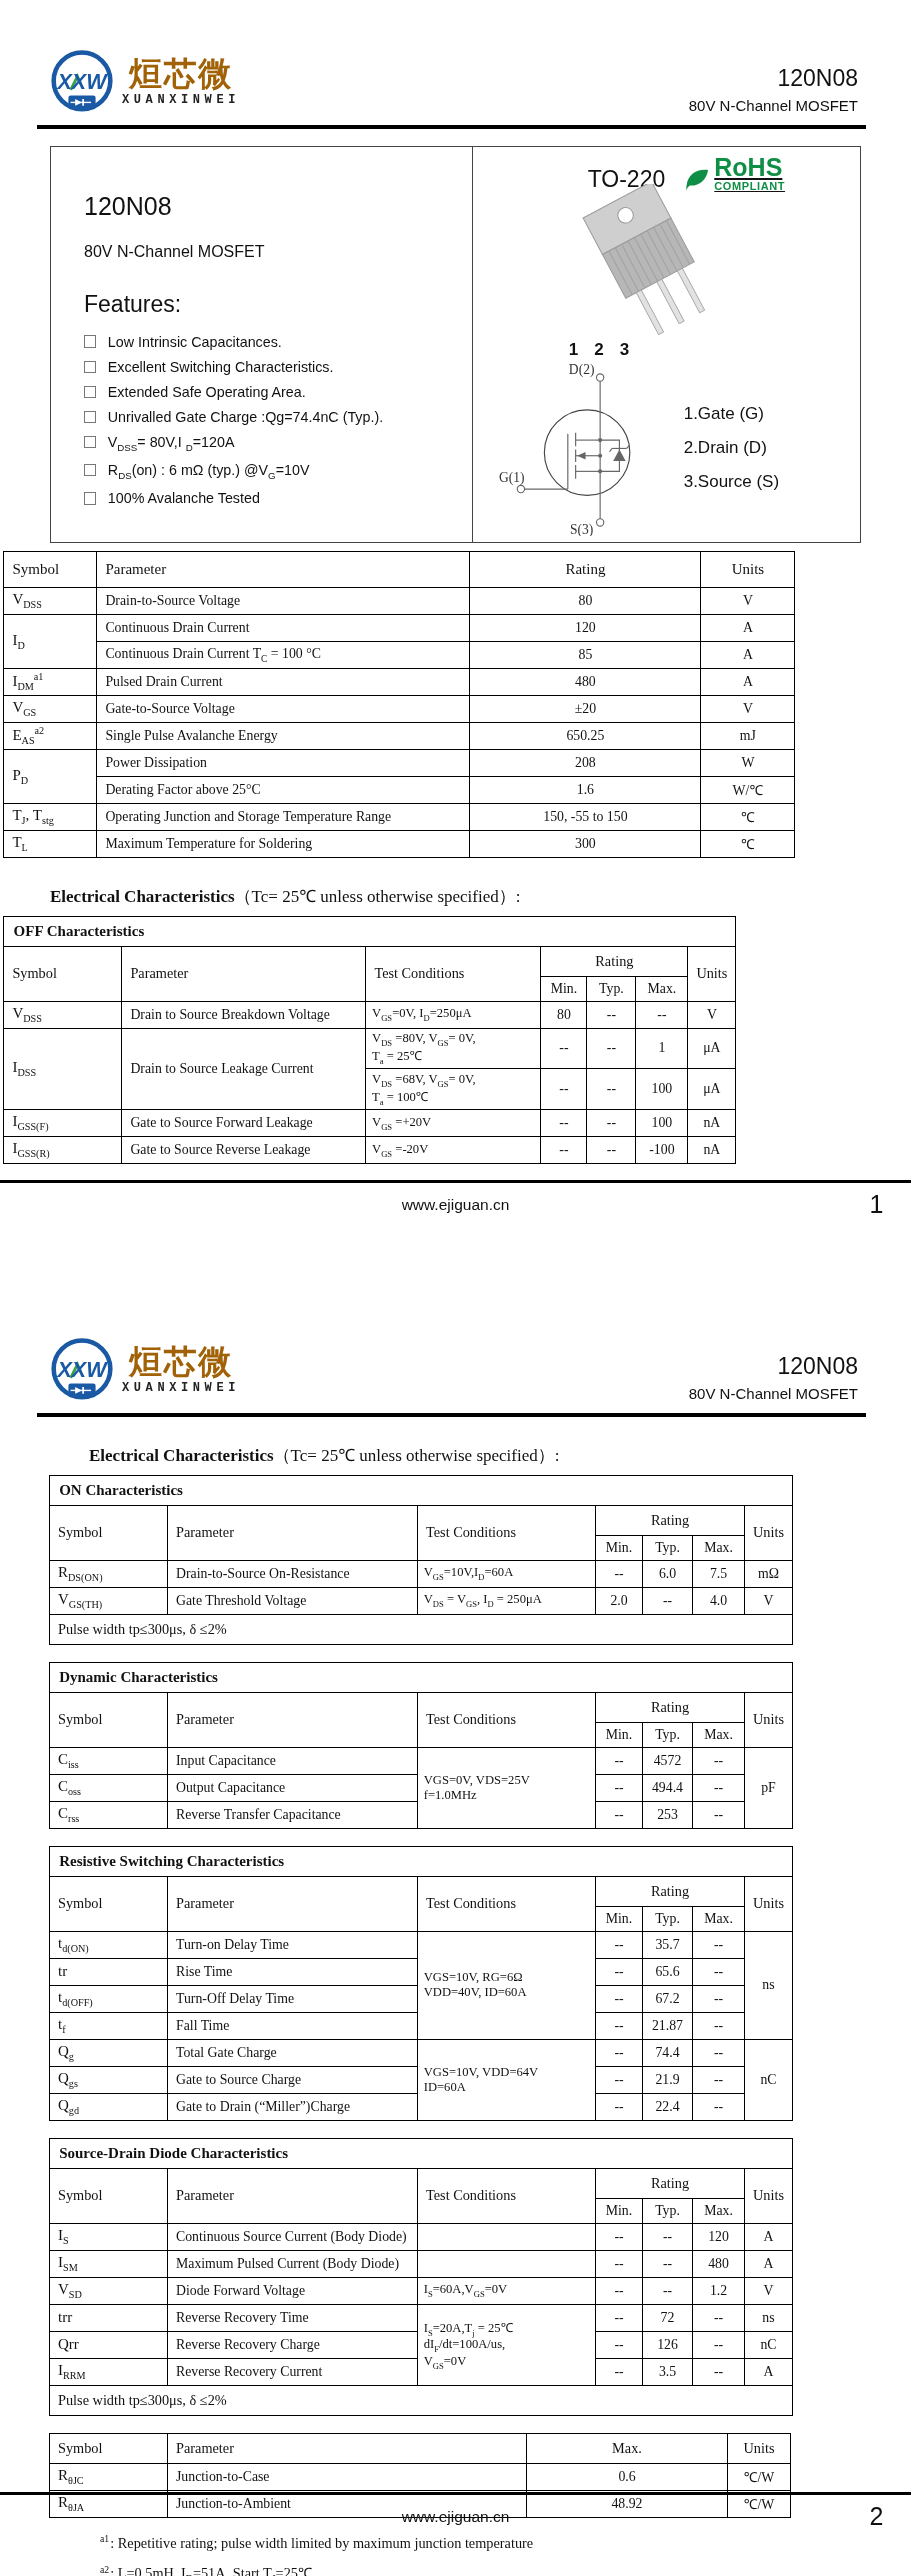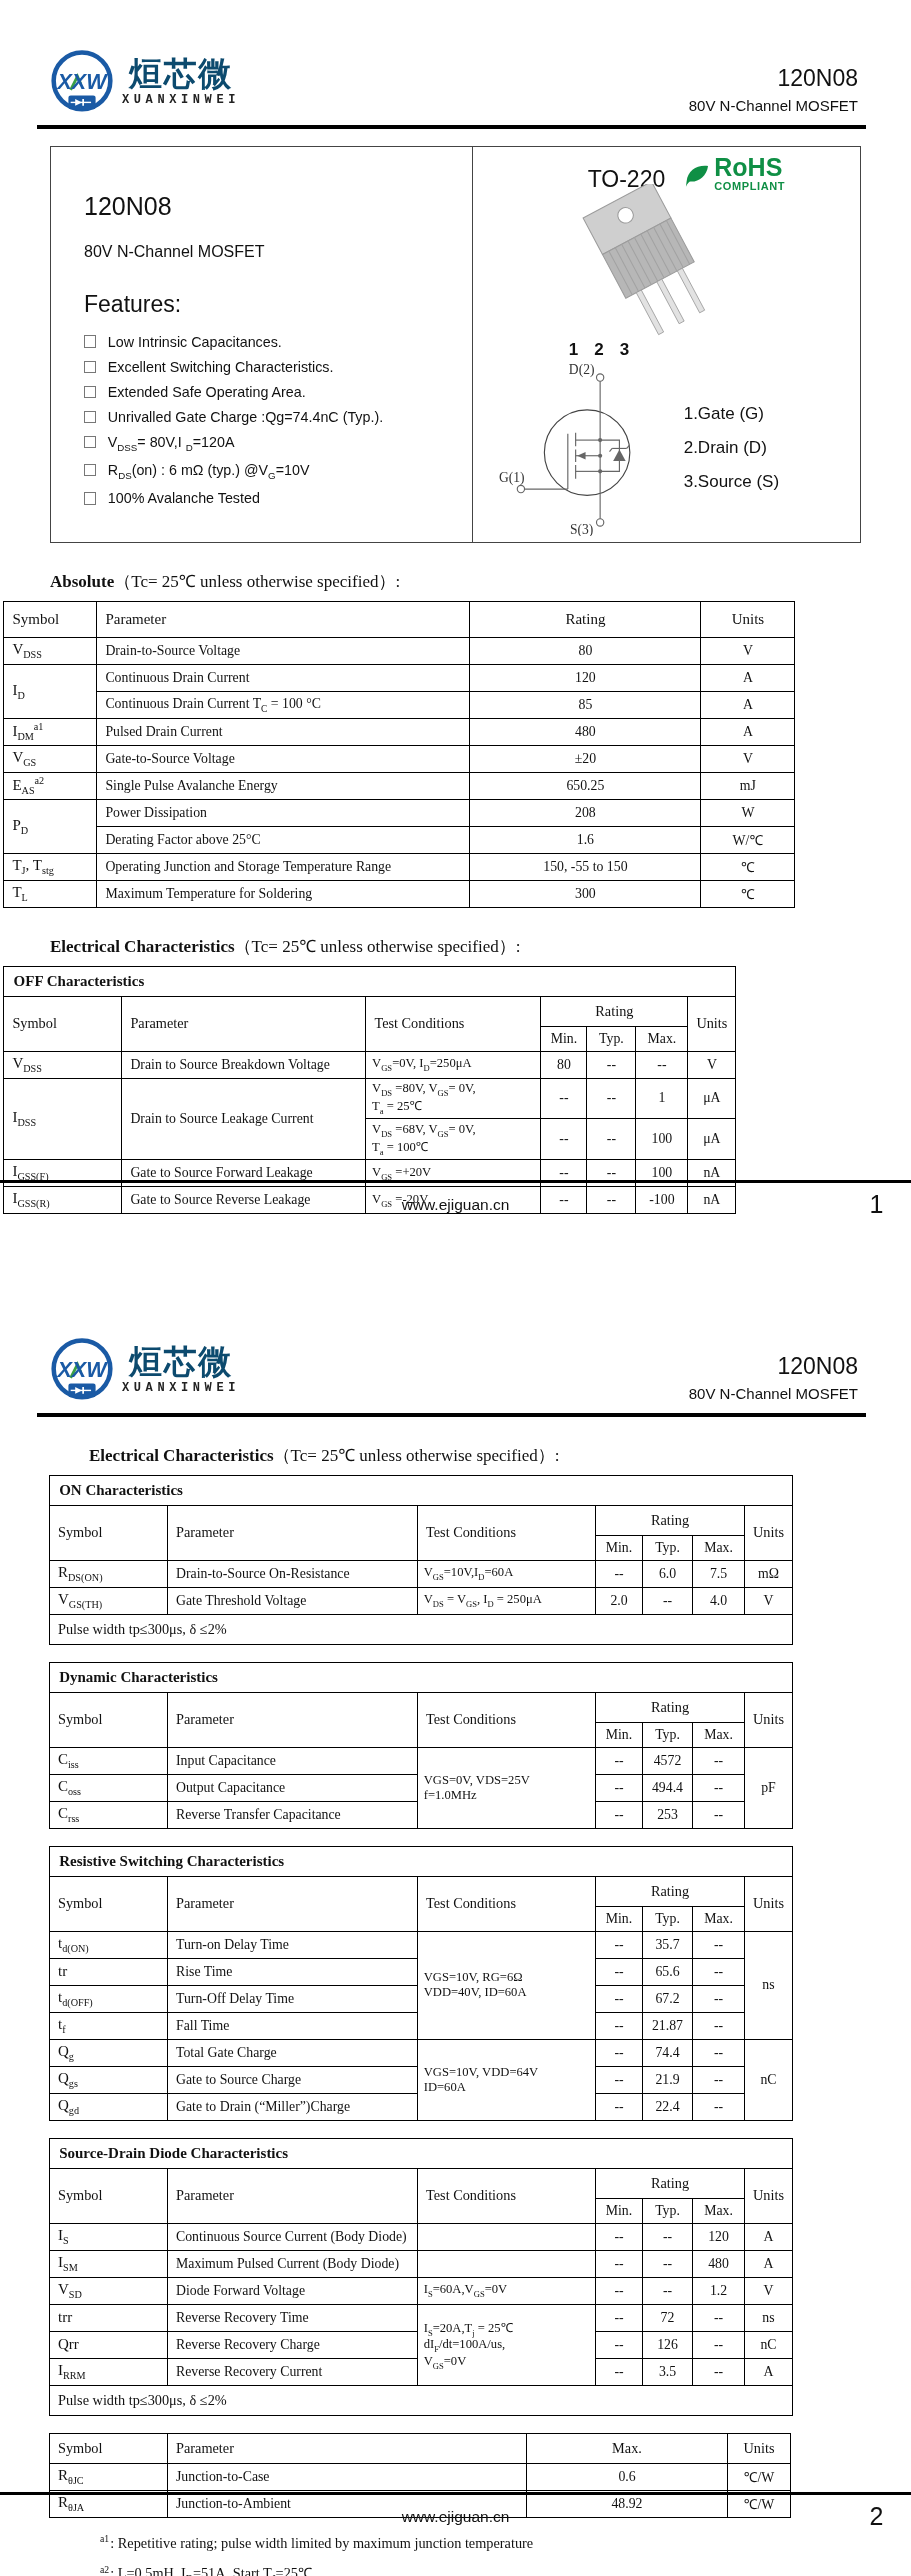--- a/index.html
+++ b/index.html
@@ -2,38 +2,38 @@
 <html style="font-size:9.2px"><head>
 <meta charset="utf-8">
 <style>
   html,body{margin:0;padding:0;background:#fff;}
   body{width:911px;font-family:"Liberation Serif",serif;color:#111;}
   .page{position:relative;width:911px;height:1288px;background:#fff;overflow:hidden;}
   
   .phead{display:flex;justify-content:space-between;align-items:flex-end;padding:48px 53px 0 48px;}
   .brand{display:flex;align-items:center;gap:6px;text-align:center;}
   .brand svg{width:68px;height:68px;display:block;}
-  .brand-cn{font-family:"Liberation Sans",sans-serif;font-size:33px;font-weight:bold;letter-spacing:1.7px;color:#0c4a6e;line-height:1;}
+  .brand-cn{font-family:"Liberation Sans",sans-serif;font-size:33px;font-weight:bold;letter-spacing:1.7px;color:#a16207;line-height:1;}
   .brand-en{font-family:Liberation Mono, monospace;font-size:12px;font-weight:600;letter-spacing:4.6px;color:#222;margin-top:3.4px;}
   .pright{text-align:right;font-family:"Liberation Sans",sans-serif;padding-bottom:2.3px;}
   .pright .pn{font-size:23px;color:#111;}
   .pright .ps{font-size:15px;margin-top:4.6px;color:#111;}
   .rule{height:3.4px;background:#000;margin:9.2px 45px 0 37px;}
   
   .intro{display:flex;border:1.1px solid #444;margin:17px 50px 0 50px;height:395px;}
   .intro-l{width:52%;padding:45px 17px 0 33px;box-sizing:border-box;font-family:"Liberation Sans",sans-serif;}
   .intro-l .ipart{font-size:25px;color:#111;}
   .intro-l .isub{font-size:16px;margin-top:22px;}
   .intro-l .ifeat{font-size:23px;margin-top:30px;}
   .feats{list-style:none;margin:16px 0 0 0;padding:0;}
   .feats li{display:flex;align-items:baseline;gap:11.5px;margin:9.2px 0;font-size:14.3px;}
   .cb{flex:0 0 auto;width:10.3px;height:10.3px;border:1.1px solid #777;position:relative;top:1.1px;}
   .intro-r{width:48%;border-left:1.1px solid #444;position:relative;box-sizing:border-box;}
   .pkgname{position:absolute;top:19.5px;left:115px;font-family:"Liberation Sans",sans-serif;font-size:23px;}
-  .rohs{position:absolute;top:8px;left:211px;display:flex;align-items:center;gap:4.6px;}
+  .rohs{position:absolute;top:8px;left:211px;display:flex;align-items:flex-end;gap:4.6px;text-decoration:underline;}
   .rohs .leaf{width:26px;height:26px;margin-top:3.4px;}
   .rohs .rt1{font-family:"Liberation Sans",sans-serif;font-weight:bold;font-size:25px;color:#0f8f45;line-height:1;}
   .rohs .rt2{font-family:"Liberation Sans",sans-serif;font-weight:bold;font-size:11px;color:#0f8f45;letter-spacing:0.6px;}
   .pkgsvg{position:absolute;top:37px;left:48px;width:229px;height:155px;}
   .pins{position:absolute;top:193px;left:96px;font-family:"Liberation Sans",sans-serif;font-weight:bold;font-size:17px;letter-spacing:5.7px;}
   .msym{position:absolute;top:217px;left:17px;width:189px;height:172px;}
   .pindesc{position:absolute;top:250px;left:211px;font-family:"Liberation Sans",sans-serif;font-size:17px;line-height:2.0;}
   .pindesc div{white-space:nowrap;}
   
   .shead{margin:26px 53px 0 50px;font-size:17px;}
@@ -188,21 +188,20 @@
         <text x="152" y="327" font-size="26" fill="#333">S(3)</text>
       </svg>
       <div class="pindesc">
         <div>1.Gate (G)</div>
         <div>2.Drain (D)</div>
         <div>3.Source (S)</div>
       </div>
     </div>
   </div>
 
-  <div class="shead"><b>Absolute</b><span>（Tc= 25℃  unless otherwise specified）:</span></div>
 
   <table class="t at">
     <colgroup>
         <col style="width:93px">
         <col style="width:373px">
         <col style="width:231px">
         <col style="width:94px">
       </colgroup>
     <tbody>
         <tr class="h ah">

